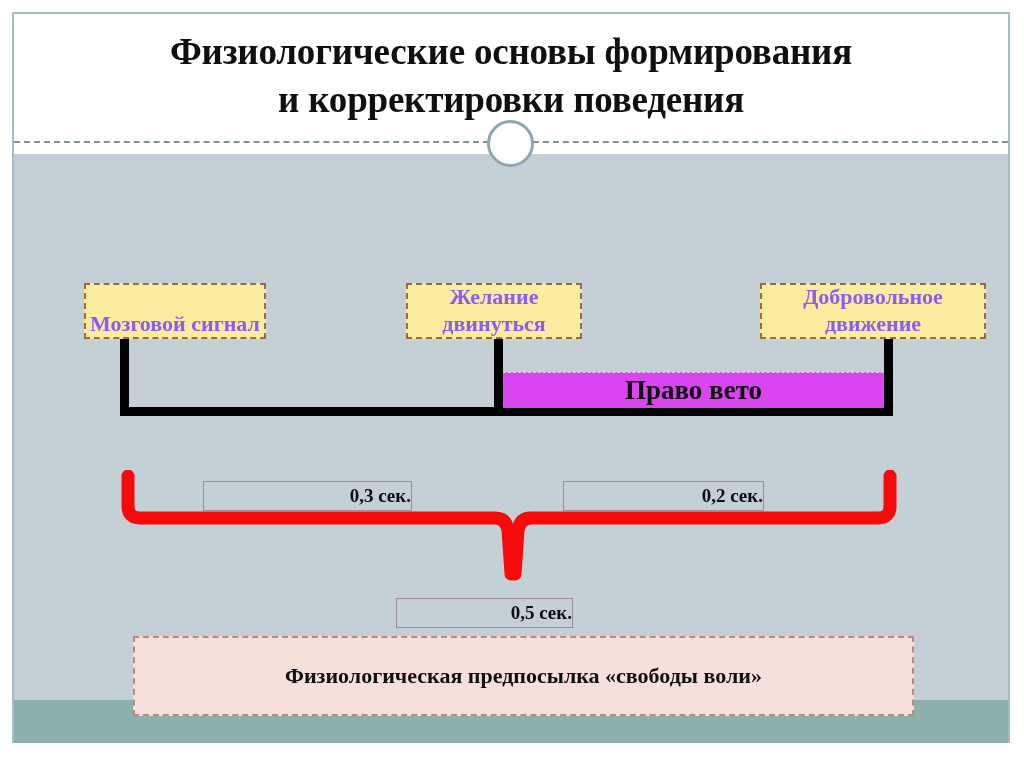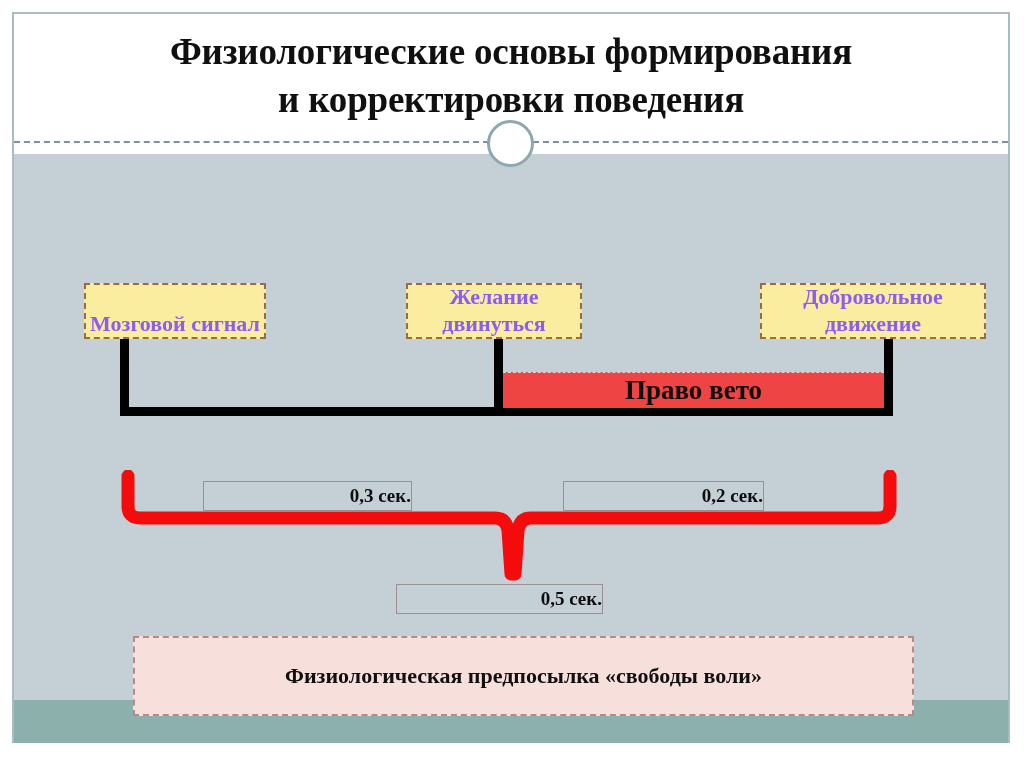--- a/index.html
+++ b/index.html
@@ -147,21 +147,21 @@
     z-index: 3;
   }
 
   
   #veto-bar {
     position: absolute;
     left: 503px;
     top: 372px;
     width: 381px;
     height: 36px;
-    background: #ef4444;
+    background: #d946ef;
     border-top: 1px dashed #d9d9d9;
     box-sizing: border-box;
     display: flex;
     align-items: center;
     justify-content: center;
     font-size: 27px;
     font-weight: bold;
     color: #0d0d0d;
     z-index: 4;
   }
@@ -183,21 +183,21 @@
     display: flex;
     align-items: center;
     justify-content: flex-end;
     font-size: 19px;
     font-weight: bold;
     color: #0d0d0d;
     z-index: 5;
   }
   #time-label-1 { left: 203px; top: 481px; width: 209px; height: 30px; }
   #time-label-2 { left: 563px; top: 481px; width: 201px; height: 30px; }
-  #time-label-3 { left: 396px; top: 584px; width: 207px; height: 30px; }
+  #time-label-3 { left: 396px; top: 598px; width: 177px; height: 30px; }
 
   
   #conclusion-box {
     position: absolute;
     left: 133px;
     top: 636px;
     width: 781px;
     height: 80px;
     background: #f7e0db;
     border: 2px dashed #b98a85;

